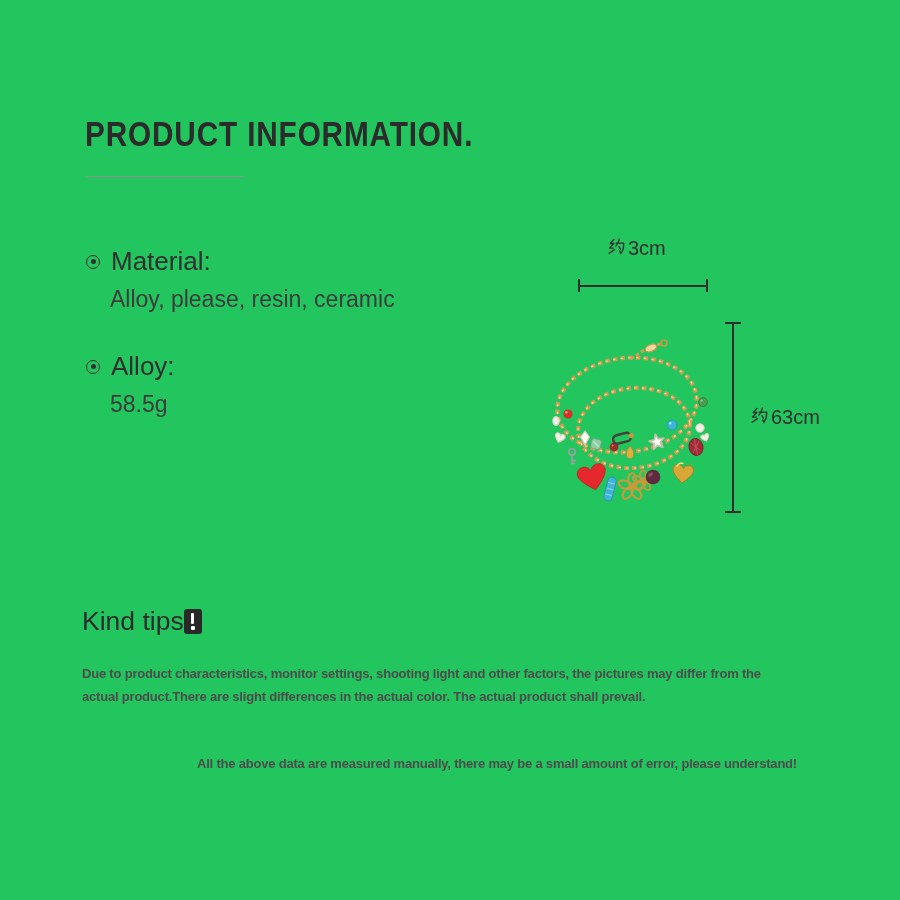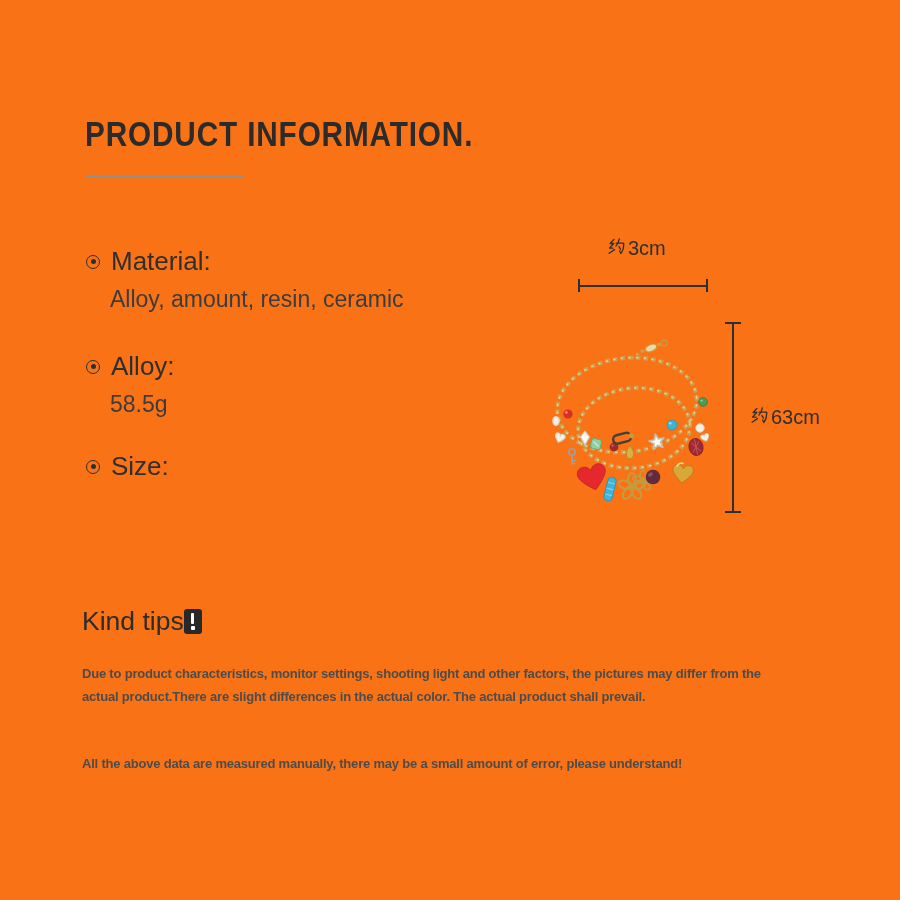--- a/index.html
+++ b/index.html
@@ -1,17 +1,17 @@
 <!DOCTYPE html>
 <html><head>
 <meta charset="utf-8">
 <style>
   html,body{margin:0;padding:0;background:#fff;}
   #canvas{
-    position:relative;width:900px;height:900px;background:#f97316;
+    position:relative;width:900px;height:900px;background:#22c55e;
     font-family:"Liberation Sans",sans-serif;overflow:hidden;
   }
   .abs{position:absolute;}
   
   .page-title{
     left:85px;top:114px;
     font-size:35px;font-weight:700;color:#2b2b2b;letter-spacing:1px;
     transform:scaleX(0.85);transform-origin:left top;white-space:nowrap;
   }
   .title-underline{left:86px;top:176px;width:158px;height:1px;background:#8f8f8f;}
@@ -29,57 +29,51 @@
   
   .tips-heading{left:82px;top:606px;display:flex;align-items:center;
     font-size:26.5px;color:#2c2c2c;}
   .tips-icon{width:18px;height:25px;background:#282828;border-radius:3px;
     display:flex;flex-direction:column;align-items:center;justify-content:center;gap:2.5px;}
   .tips-icon .bar{width:3.5px;height:11px;background:#fff;border-radius:1px;}
   .tips-icon .dot{width:3.8px;height:3.8px;background:#fff;border-radius:1px;}
   .tips-para{left:82px;width:715px;font-size:13px;line-height:23px;color:#4c4c4c;
     letter-spacing:-0.2px;font-weight:bold;}
   .p1{top:662px;}
-  .p2{top:752px;}
+  .p2{top:752px;text-align:right;}
 </style>
 </head>
 <body>
 
 <div id="canvas">
 
   <div class="abs page-title">PRODUCT INFORMATION.</div>
   <div class="abs title-underline"></div>
 
   <div class="abs spec" style="top:246px">
     <div class="spec-label-row">
       <span class="bullet">
           <span class="bullet-dot"></span>
         </span>
       <span>Material:</span>
     </div>
-    <div class="spec-value">Alloy, amount, resin, ceramic</div>
+    <div class="spec-value">Alloy, please, resin, ceramic</div>
   </div>
 
   <div class="abs spec" style="top:351px">
     <div class="spec-label-row">
       <span class="bullet">
           <span class="bullet-dot"></span>
         </span>
       <span>Alloy:</span>
     </div>
     <div class="spec-value">58.5g</div>
   </div>
 
   <div class="abs spec" style="top:451px">
-    <div class="spec-label-row">
-      <span class="bullet">
-          <span class="bullet-dot"></span>
-        </span>
-      <span>Size:</span>
-    </div>
   </div>
 
   <div class="abs measure-label" style="left:607px;top:237px">
     <span class="cjk-glyph">
       <svg width="19" height="19" viewBox="0 0 24 24" fill="none" stroke="#2f2f2f" stroke-width="1.7" stroke-linecap="round" stroke-linejoin="round">
         <path d="M8.8 3 L4 8.2 H8.4"></path>
           <path d="M8.4 8.2 L3.2 14 H7.8"></path>
           <path d="M2.6 20.5 L9.5 16"></path>
         <path d="M15.5 2.5 Q14.8 7.5 11.2 11.5"></path>
           <path d="M11.6 7.8 H21 Q21.6 15.5 17.6 20.8 L16 17.6"></path>

